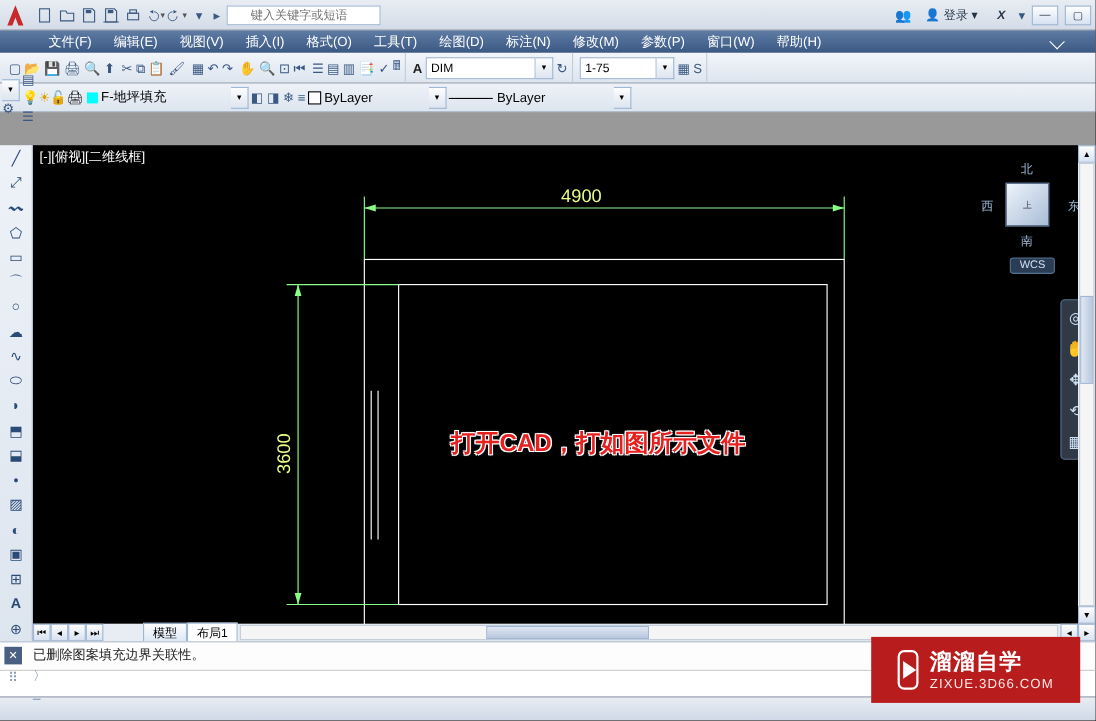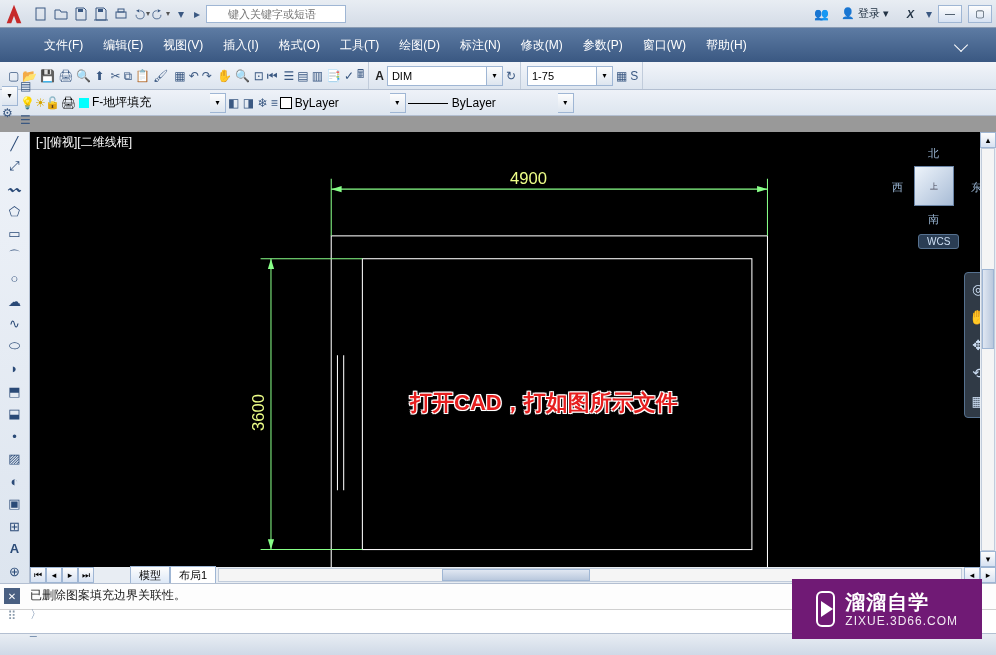--- a/index.html
+++ b/index.html
@@ -14,21 +14,21 @@
   .qat .dd::after, .dd-btn::after { content:"▾"; font-size:8px; color:#555; margin-left:1px; }
   .title-file { flex:0 0 auto; min-width:160px; text-align:center; color:#234; font-size:12px; padding:2px 20px; background: linear-gradient(to bottom,#f5f9ff,#d8e6f7); border:1px solid #9fb6d4; border-radius:3px; margin:0 10px; height:18px; line-height:14px;}
   .title-search { flex:0 0 140px; margin-left:6px;}
   .title-search input { width:100%; height:18px; border:1px solid #9fb6d4; padding:1px 21px; font-size:11px; background:#fff;}
   .title-right { margin-left:auto; display:flex; align-items:center; gap:6px; padding-right:4px;}
   .title-right .btn { padding:2px 6px; font-size:11px; color:#234;}
   .title-right .winbtn { width:24px; height:18px; background:linear-gradient(to bottom,#fdfdfd,#d7e2f2); border:1px solid #9fb6d4; display:flex; align-items:center; justify-content:center; font-size:10px; color:#234; }
   .exchange { color:#1b63b3; font-weight:bold; font-style:italic;}
 
   
-  .menubar { height:34px; background: linear-gradient(to bottom,#5d7ba3,#3a5882); display:flex; align-items:center; padding:0 30px 0 40px; gap:12px; }
+  .menubar { height:20px; background: linear-gradient(to bottom,#5d7ba3,#3a5882); display:flex; align-items:center; padding:0 30px 0 40px; gap:12px; }
   .menubar .menu-item { color:#fff; font-size:12px; padding:2px 4px; white-space:nowrap;}
   .menubar .tail { width:10px; height:10px; border-left:1px solid #fff; border-bottom:1px solid #fff; transform:rotate(-45deg); margin-left:auto;}
   
   
   .toolbar-row { height:28px; background: linear-gradient(to bottom,#f2f5fa,#dde5ef); border-bottom:1px solid #b3bfd1; display:flex; align-items:center; padding:0 4px; gap:2px;}
   .toolbar-row .grp { display:flex; align-items:center; gap:3px; padding:0 4px; border-right:1px solid #c1ccdb; height:100%;}
   .toolbar-row input.combo, .toolbar-row .combo-box { height:20px; border:1px solid #9fb6d4; background:#fff; font-size:11px; padding:0 4px;}
   .combo-wrap { display:flex; align-items:center;}
   .combo-wrap .combo-btn { width:16px; height:20px; border:1px solid #9fb6d4; border-left:none; background: linear-gradient(to bottom,#fdfdfd,#dde5ef); display:flex; align-items:center; justify-content:center; font-size:8px;}
   .swatch { width:12px; height:12px; display:inline-block; border:1px solid #000; vertical-align:middle; margin-right:3px;}
@@ -76,21 +76,21 @@
   .cmdwrap { position:absolute; left:0; right:0; bottom:0; }
   .cmd-history { height:26px; background:#fdfdfd; border-top:1px solid #b3bfd1; padding:3px 6px 0 30px; font-size:12px; color:#222; font-family:"SimSun",monospace; position:relative;}
   .cmd-close { position:absolute; left:4px; top:4px; width:16px; height:16px; background:#4a6082; color:#fff; font-size:10px; display:flex; align-items:center; justify-content:center;}
   .cmd-grip { position:absolute; left:4px; top:24px; width:16px; height:16px; color:#8899aa; font-size:12px; display:flex; align-items:center; justify-content:center;}
   .cmdline { height:24px; background:#fff; border-top:1px solid #d0d0d0; display:flex; align-items:center; padding-left:30px; gap:4px;}
   .cmdline .prompt-ico { width:16px; height:16px; display:flex; align-items:center; justify-content:center; color:#6a84a6;}
   .cmdline input { flex:1; border:none; outline:none; font-size:12px; font-style:italic; color:#888; font-family:"SimSun",monospace;}
   .status-stub { height:22px; background:linear-gradient(to bottom,#e8edf3,#cfd9e7); border-top:1px solid #b3bfd1;}
 
   
-  .watermark { position:absolute; right:14px; bottom:16px; width:190px; height:60px; background:#701a75; color:#fff; display:flex; align-items:center; gap:10px; padding:6px 24px; z-index:50;}
+  .watermark { position:absolute; right:14px; bottom:16px; width:190px; height:60px; background:#b91c1c; color:#fff; display:flex; align-items:center; gap:10px; padding:6px 24px; z-index:50;}
   .watermark .play { width:36px; height:36px; border:2px solid #fff; border-radius:6px; display:flex; align-items:center; justify-content:center;}
   .watermark .play::before { content:""; border-left:12px solid #fff; border-top:8px solid transparent; border-bottom:8px solid transparent; margin-left:3px;}
   .watermark .txt { display:flex; flex-direction:column; line-height:1.2;}
   .watermark .txt .big { font-size:20px; font-weight:bold; letter-spacing:1px;}
   .watermark .txt .sm { font-size:12px; letter-spacing:1px; opacity:0.9;}
   
   .ico svg { width:16px; height:16px; }
   .ico { color:#3a5882; }
 
 </style>

